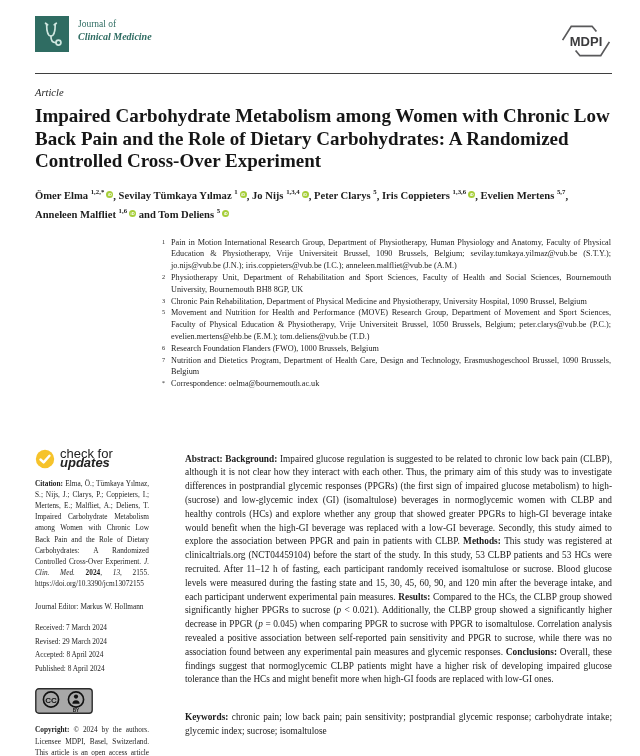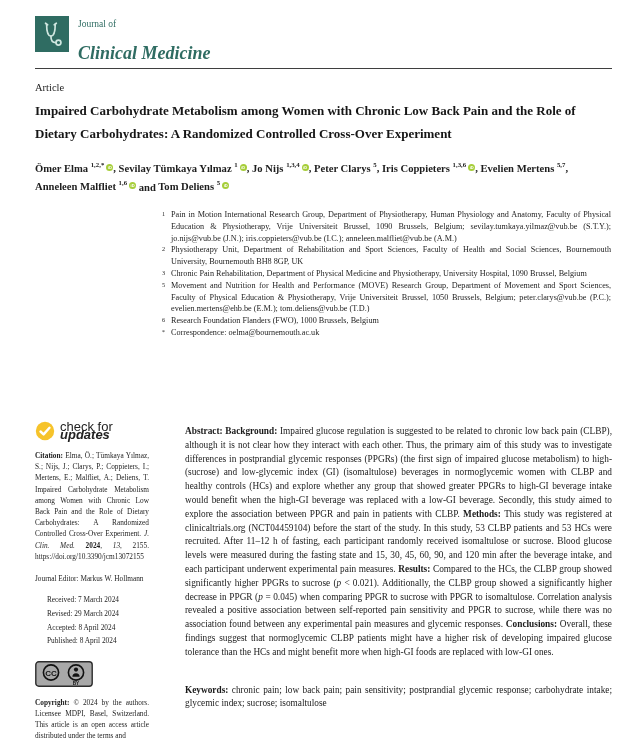--- a/index.html
+++ b/index.html
@@ -8,26 +8,26 @@
     background:#ffffff;overflow:hidden;color:#1d1d1d;
     font-family:"Liberation Serif", serif;
   }
   .inner{padding:16px 28px 0 35px;}
   
   .hdr{display:flex;align-items:flex-start;justify-content:space-between;}
   .brand{display:flex;align-items:flex-start;gap:9px;}
   .logo-sq{width:34px;height:36px;background:#2f6c62;display:flex;align-items:center;justify-content:center;flex:0 0 auto;}
   .jname{padding-top:3px;color:#2f6c62;}
   .jname .l1{font-size:9.5px;line-height:10px;}
-  .jname .l2{font-size:18px;font-weight:bold;font-style:italic;line-height:15px;margin-top:17px;}
+  .jname .l2{font-size:10px;font-weight:bold;font-style:italic;line-height:15px;}
   .mdpi{margin-top:4px;}
   hr.rule{border:none;border-top:1.6px solid #3f3f3f;margin:7px 0 0 0;}
   
-  .article-type{font-size:10.5px;margin-top:13px;}
-  h1.title{font-size:13px;line-height:22.5px;font-weight:bold;margin:7px 0 0 0;color:#161616;max-width:585px;}
+  .article-type{font-style:italic;font-size:10.5px;margin-top:13px;}
+  h1.title{font-size:19px;line-height:22.5px;font-weight:bold;margin:7px 0 0 0;color:#161616;max-width:585px;}
   .authors{font-size:10.6px;font-weight:bold;line-height:15px;margin-top:12px;max-width:590px;}
   .authors sup.asup{font-size:6.8px;font-weight:bold;}
   .orcid{
     display:inline-block;width:7px;height:7px;border-radius:50%;
     background:#a6ce39;color:#fff;font-family:"Liberation Sans",sans-serif;
     font-size:4px;font-weight:bold;line-height:7px;text-align:center;
     vertical-align:3px;margin-left:2px;font-style:normal;
   }
   
   .affs{margin:15px 0 0 118px;min-height:206px;font-size:8.2px;line-height:11.8px;}
@@ -36,21 +36,21 @@
   .aff-t{flex:1;max-width:440px;text-align:justify;}
   
   .lower{display:flex;margin-top:6px;}
   .sidebar{flex:0 0 114px;font-size:7.3px;line-height:11.2px;}
   .maincol{flex:1;margin-left:36px;padding-top:4px;}
   .chk{display:flex;align-items:center;gap:5px;margin-bottom:9px;cursor:pointer;}
   .chk-txt{font-family:"Liberation Sans",sans-serif;font-size:13px;line-height:8.5px;color:#222;}
   .chk-txt .b2{font-weight:bold;font-style:italic;}
   .citation,.copyright{text-align:justify;margin:0 0 11px 0;}
   .editor{margin:0 0 10px 0;}
-  .dates{margin:0 0 14px 12px;}
+  .dates{margin:0 0 14px 0;}
   .dates div{margin-bottom:2.5px;}
   .ccwrap{margin:0 0 7px 0;}
   .copyright{margin-bottom:0;}
   .b{font-weight:bold;}
   .i{font-style:italic;}
   .abstract{font-size:9.3px;line-height:13.8px;text-align:justify;margin:0;color:#1a1a1a;}
   .keywords{font-size:9.3px;line-height:13.8px;text-align:justify;margin:24px 0 0 0;color:#1a1a1a;}
 </style>
 </head>
 <body>
@@ -69,20 +69,29 @@
               <path d="M11 15 C11 19 12.5 21 15.5 21"></path>
               <circle cx="18" cy="21" r="2.3"></circle>
             </g>
           </svg>
         </div>
         <div class="jname">
           <div class="l1">Journal of</div>
           <div class="l2">Clinical Medicine</div>
         </div>
       </div>
+      <div class="mdpi">
+        <svg width="52" height="42" viewBox="0 0 60 44">
+          <g fill="none" stroke="#59595b" stroke-width="2" stroke-linejoin="miter">
+            <polyline points="3,21 13,5 37,5 42,11"></polyline>
+            <polyline points="57,23 47,39 23,39 18,33"></polyline>
+          </g>
+          <text x="30" y="28" text-anchor="middle" font-family="Liberation Sans, sans-serif" font-size="15" font-weight="bold" fill="#3c3c3e">MDPI</text>
+        </svg>
+      </div>
     </div>
 
     <hr class="rule">
 
     <div class="article-type">Article</div>
 
     <h1 class="title">Impaired Carbohydrate Metabolism among Women with Chronic Low Back Pain and the Role of Dietary Carbohydrates: A Randomized Controlled Cross-Over Experiment</h1>
 
     <div class="authors" id="authors"><span><span>Ömer Elma </span><sup class="asup">1,2,*</sup><span class="orcid">iD</span></span>, <span><span>Sevilay Tümkaya Yılmaz </span><sup class="asup">1</sup><span class="orcid">iD</span></span>, <span><span>Jo Nijs </span><sup class="asup">1,3,4</sup><span class="orcid">iD</span></span>, <span><span>Peter Clarys </span><sup class="asup">5</sup></span>, <span><span>Iris Coppieters </span><sup class="asup">1,3,6</sup><span class="orcid">iD</span></span>, <span><span>Evelien Mertens </span><sup class="asup">5,7</sup></span>, <span><span>Anneleen Malfliet </span><sup class="asup">1,6</sup><span class="orcid">iD</span></span> and <span><span>Tom Deliens </span><sup class="asup">5</sup><span class="orcid">iD</span></span></div>
 
@@ -99,20 +108,24 @@
           <span class="aff-m">3</span>
           <span class="aff-t">Chronic Pain Rehabilitation, Department of Physical Medicine and Physiotherapy, University Hospital, 1090 Brussel, Belgium</span>
         </div>
         <div class="aff-row">
           <span class="aff-m">5</span>
           <span class="aff-t">Movement and Nutrition for Health and Performance (MOVE) Research Group, Department of Movement and Sport Sciences, Faculty of Physical Education &amp; Physiotherapy, Vrije Universiteit Brussel, 1050 Brussels, Belgium; peter.clarys@vub.be (P.C.); evelien.mertens@ehb.be (E.M.); tom.deliens@vub.be (T.D.)</span>
         </div>
         <div class="aff-row">
           <span class="aff-m">6</span>
           <span class="aff-t">Research Foundation Flanders (FWO), 1000 Brussels, Belgium</span>
+        </div>
+        <div class="aff-row">
+          <span class="aff-m">7</span>
+          <span class="aff-t">Nutrition and Dietetics Program, Department of Health Care, Design and Technology, Erasmushogeschool Brussel, 1090 Brussels, Belgium</span>
         </div>
         <div class="aff-row">
           <span class="aff-m">*</span>
           <span class="aff-t">Correspondence: oelma@bournemouth.ac.uk</span>
         </div>
       </div>
 
     <div class="lower">
 
       <aside class="sidebar">

